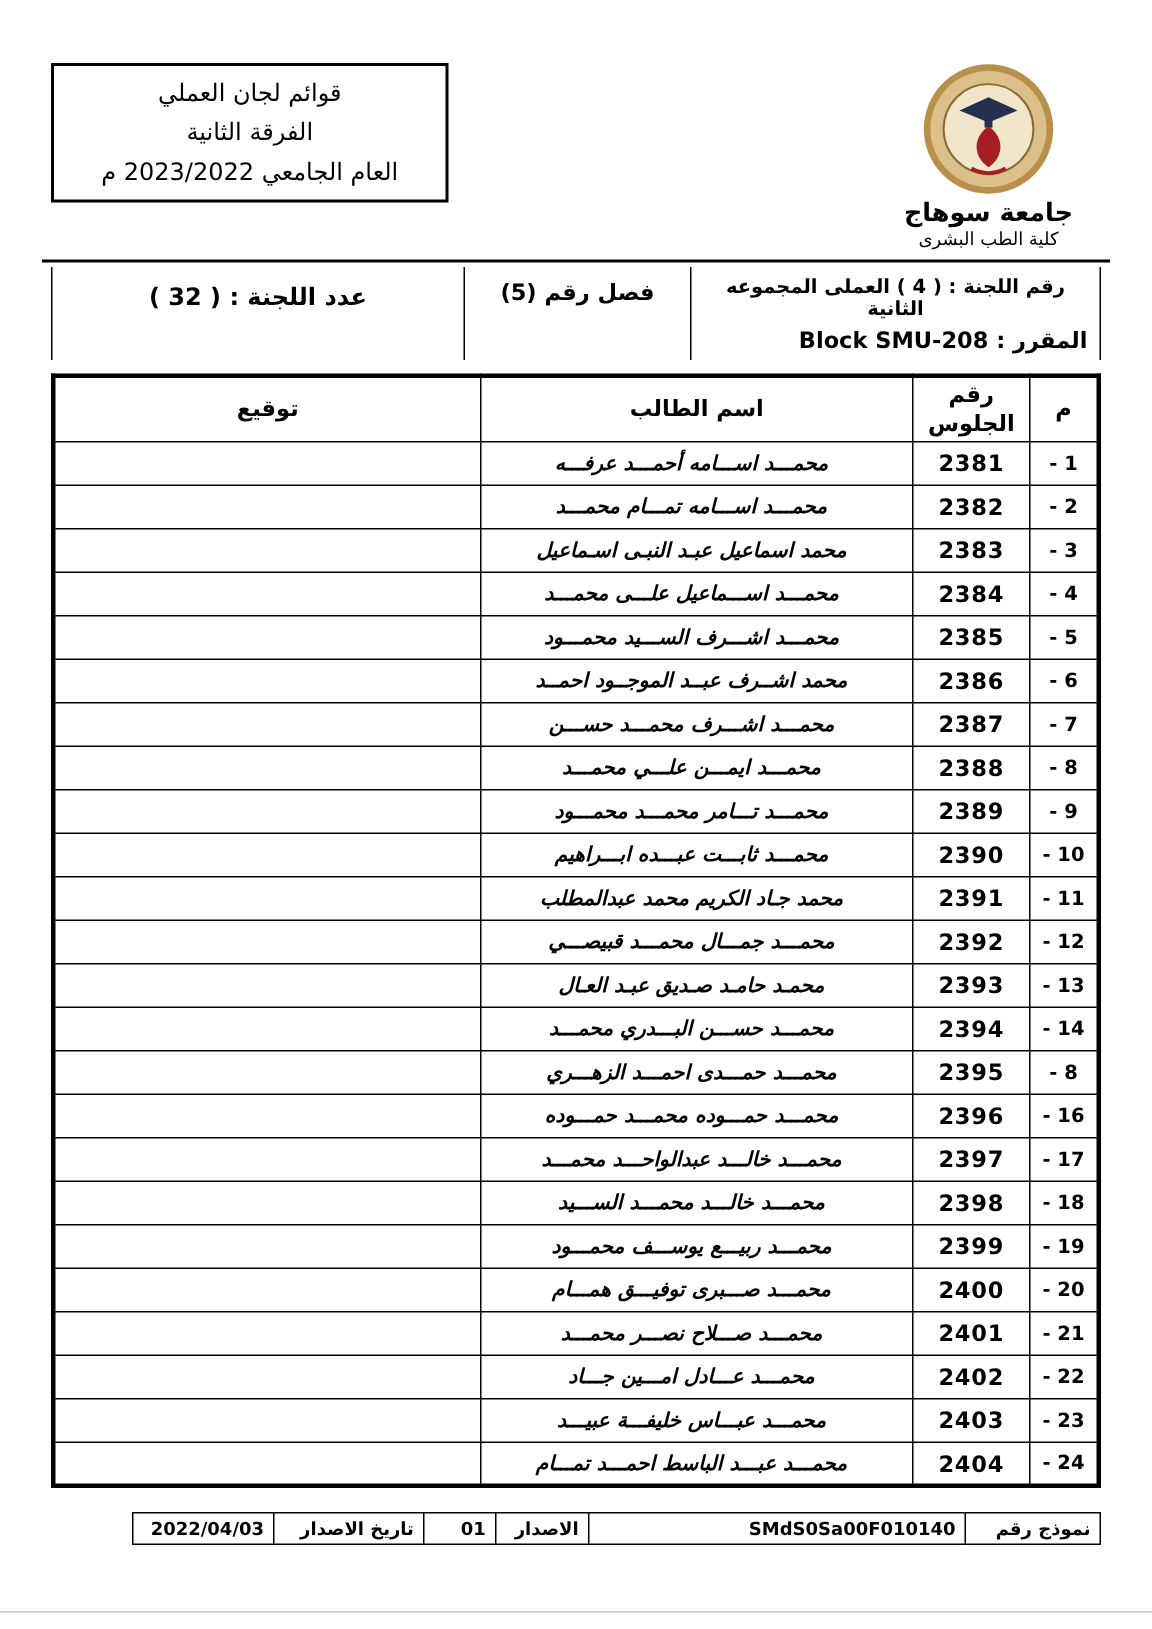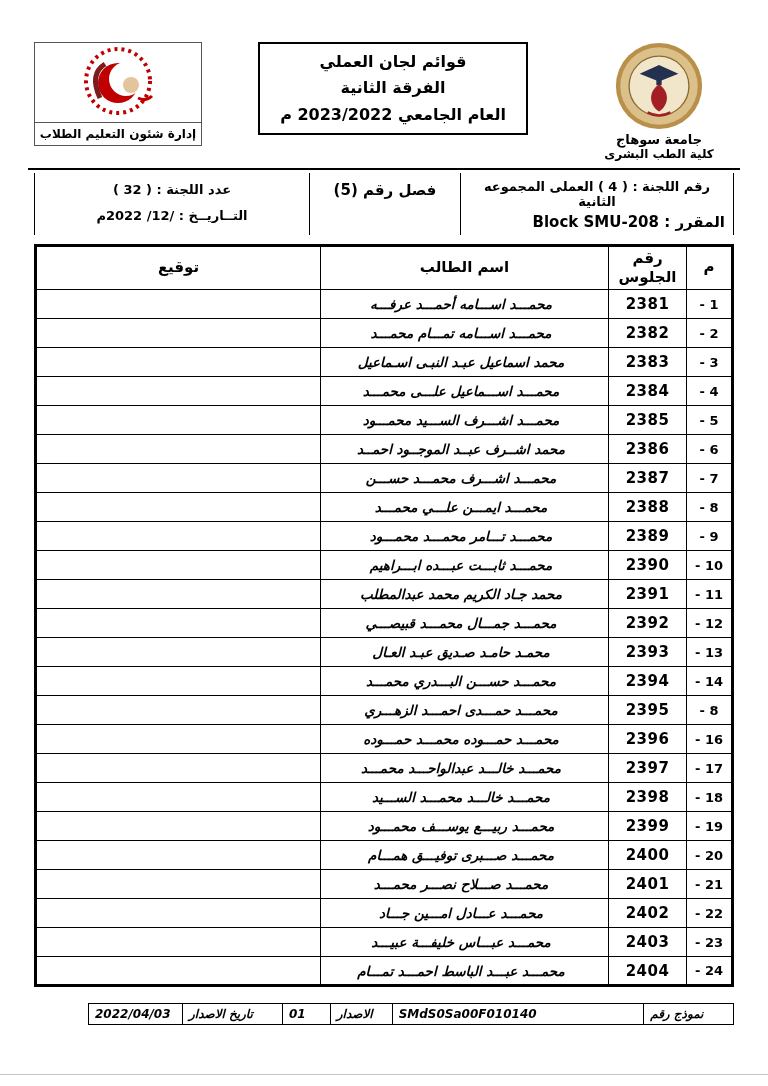--- a/index.html
+++ b/index.html
@@ -13,27 +13,27 @@
     background: #ffffff;
     direction: rtl;
     padding: 42px 34px 0 34px;
     color: #000;
     overflow: hidden;
   }
   
   .header { display: flex; justify-content: space-between; align-items: flex-start; }
   .univ { width: 150px; text-align: center; }
   .univ svg { display: block; margin: 0 auto; }
-  .univ-name { font-weight: 700; font-size: 13px; margin-top: 2px; }
-  .univ-fac  { font-weight: 700; font-size: 12px; }
+  .univ-name { font-weight: 700; font-size: 17px; margin-top: 2px; }
+  .univ-fac  { font-weight: 400; font-size: 12px; }
   .title-box {
     border: 2px solid #000;
     padding: 5px 20px;
     text-align: center;
-    font-weight: 700;
+    font-weight: 400;
     font-size: 16px;
     line-height: 1.65;
     min-width: 265px;
   }
   .dept { width: 168px; border: 1px solid #555; }
   .dept-logo { padding: 3px 0 2px; text-align: center; }
   .dept-label {
     border-top: 1px solid #555;
     font-weight: 700; font-size: 12px;
     text-align: center; padding: 4px 2px;
@@ -47,21 +47,21 @@
   }
   .info > div { padding: 4px 8px; }
   .info-right { width: 272px; text-align: right; }
   .info-right .line1 { font-weight: 700; font-size: 13px; margin-top: 2px; text-align: center; }
   .info-right .line2 { font-weight: 700; font-size: 15px; margin-top: 4px; }
   .info-center {
     width: 152px; text-align: center;
     border-right: 1px solid #000; border-left: 1px solid #000;
     font-weight: 700; font-size: 15px; line-height: 1.8;
   }
-  .info-left { flex: 1; text-align: center; font-weight: 700; font-size: 13px; line-height: 2.0; }
+  .info-left { flex: 1; text-align: center; font-weight: 700; font-size: 16px; line-height: 2.0; }
   
   table.main {
     width: 100%; border-collapse: collapse;
     margin-top: 9px;
     border: 3px solid #000;
     table-layout: fixed;
   }
   table.main th, table.main td {
     border: 1px solid #000;
     text-align: center;
@@ -77,24 +77,23 @@
   td.sig  { background: #fff; }
   
   table.footer {
     border-collapse: collapse;
     margin-top: 16px;
     width: 646px;
   }
   table.footer td {
     border: 1px solid #000;
     font-weight: 700; font-size: 12px;
-    text-align: left;
+    text-align: right;
     padding: 3px 6px;
     white-space: nowrap;
-    font-style: italic;
   }
   td.f-label { width: 90px; }
   td.f-code  { width: 252px; }
   td.f-issue { width: 62px; }
   td.f-issueno { width: 48px; }
   td.f-datelabel { width: 100px; }
   td.f-date  { width: 94px; }
   .bottom-edge {
     position: absolute; left: 0; right: 0; bottom: 11px;
     border-top: 1.5px solid #c4c4c4;
@@ -120,49 +119,35 @@
       <div class="univ-name">جامعة سوهاج</div>
       <div class="univ-fac">كلية الطب البشرى</div>
     </div>
 
     <div class="title-box">
       <div>قوائم لجان العملي</div>
       <div>الفرقة الثانية</div>
       <div>العام الجامعي 2023/2022 م</div>
     </div>
 
-    <div class="dept">
-      <div class="dept-logo">
-        <svg width="150" height="70" viewBox="0 0 150 70" aria-hidden="true">
-          <circle cx="75" cy="35" r="32" fill="none" stroke="#c00000" stroke-width="4" stroke-dasharray="3 4"></circle>
-          <circle cx="75" cy="37" r="20" fill="#c00000"></circle>
-          <circle cx="83" cy="33" r="17" fill="#ffffff"></circle>
-          <circle cx="88" cy="39" r="8" fill="#e4c49a"></circle>
-          <path d="M62 18 q-16 10 -5 34" stroke="#7b1d1d" stroke-width="5" fill="none"></path>
-          <path d="M95 52 q8 4 14 -2" stroke="#c00000" stroke-width="3" fill="none"></path>
-        </svg>
-      </div>
-      <div class="dept-label">إدارة شئون التعليم الطلاب</div>
-    </div>
 
   </header>
 
   <div class="rule"></div>
 
   <section class="info">
     <div class="info-right">
       <div class="line1">رقم اللجنة : ( 4 ) العملى المجموعه الثانية</div>
       <div class="line2">المقرر : Block SMU-208</div>
     </div>
     <div class="info-center">
       <div>فصل رقم (5)</div>
     </div>
     <div class="info-left">
       <div>عدد اللجنة : ( 32 )</div>
-      <div>التــاريــخ :    /12/ 2022م</div>
     </div>
   </section>
 
   <table class="main">
     <colgroup>
       <col style="width:46px">
       <col style="width:78px">
       <col style="width:288px">
       <col>
     </colgroup>

